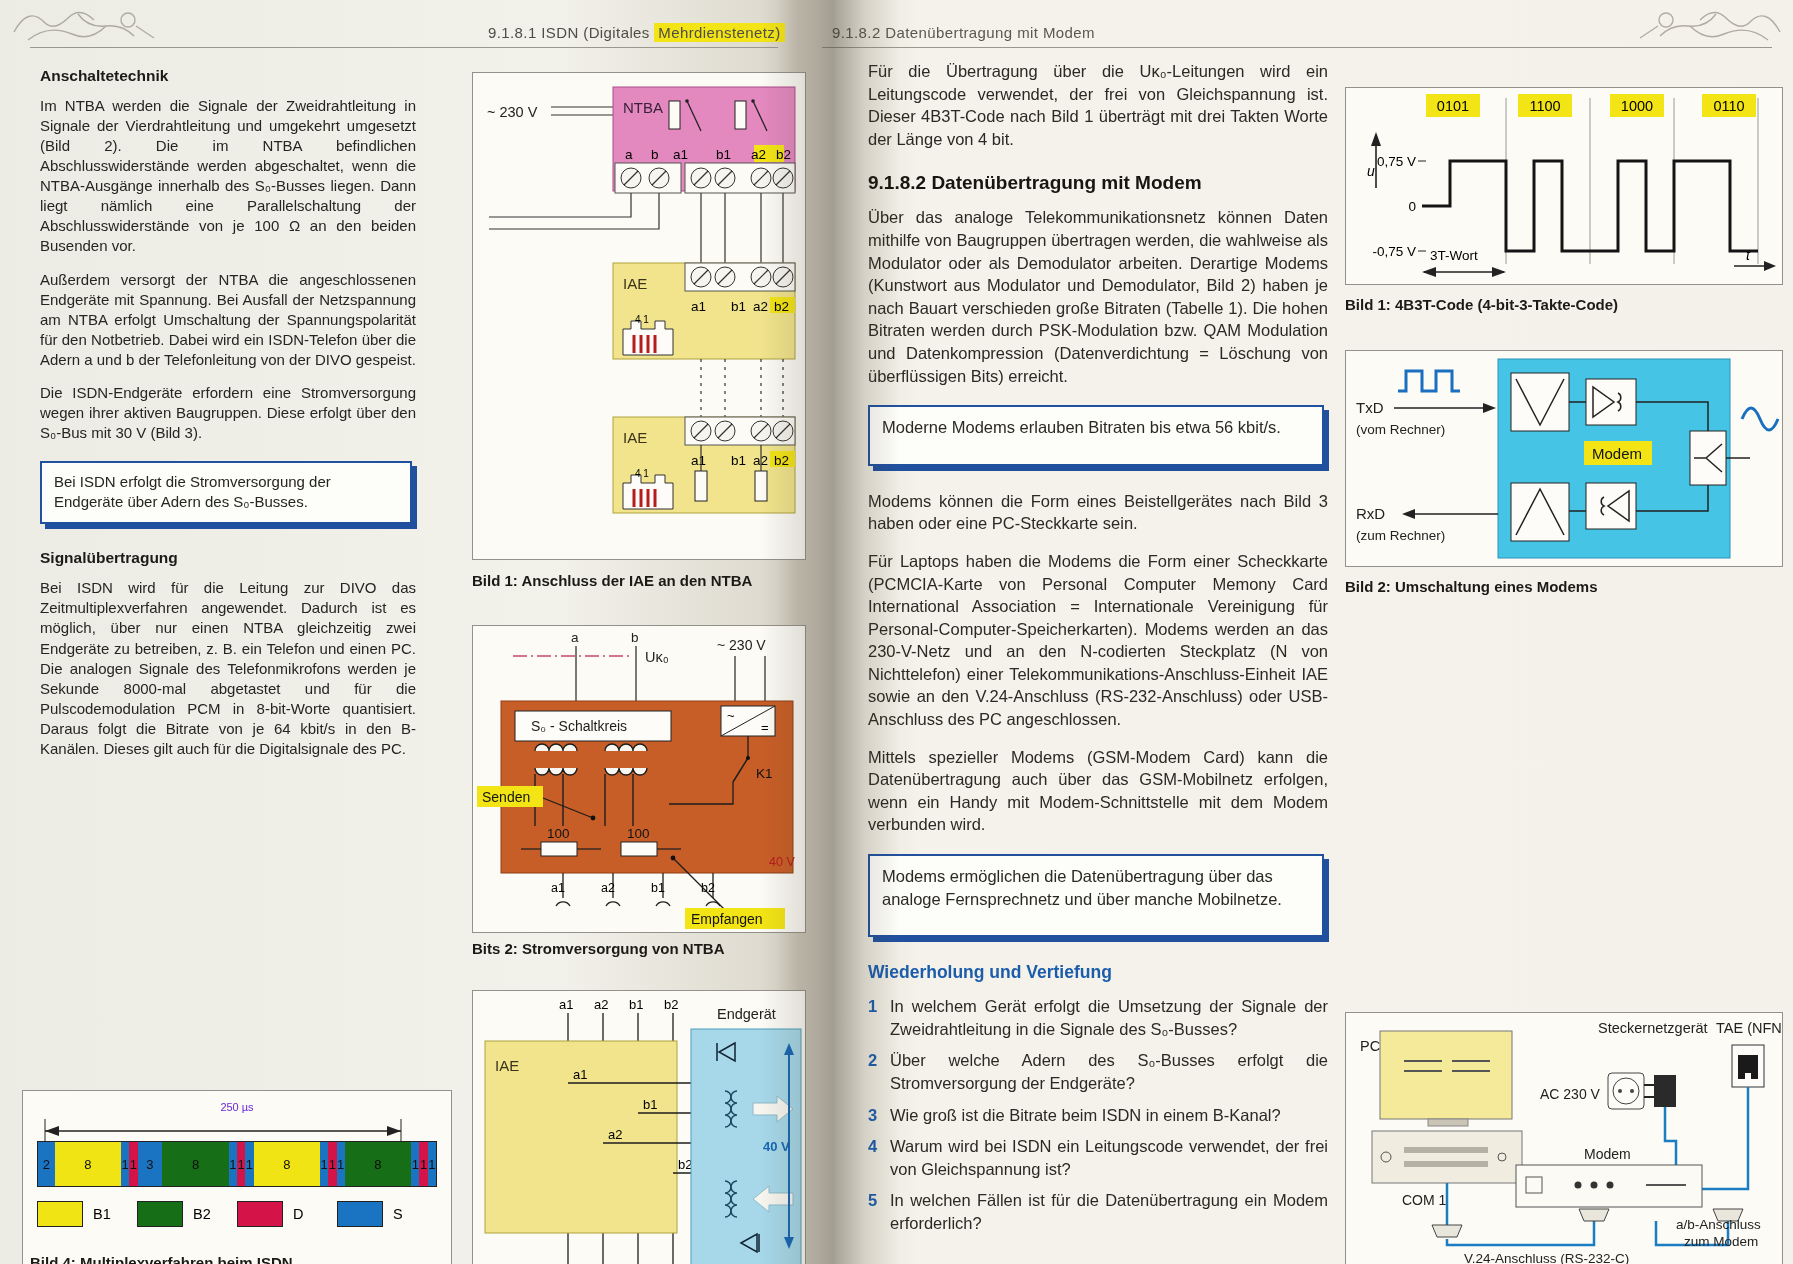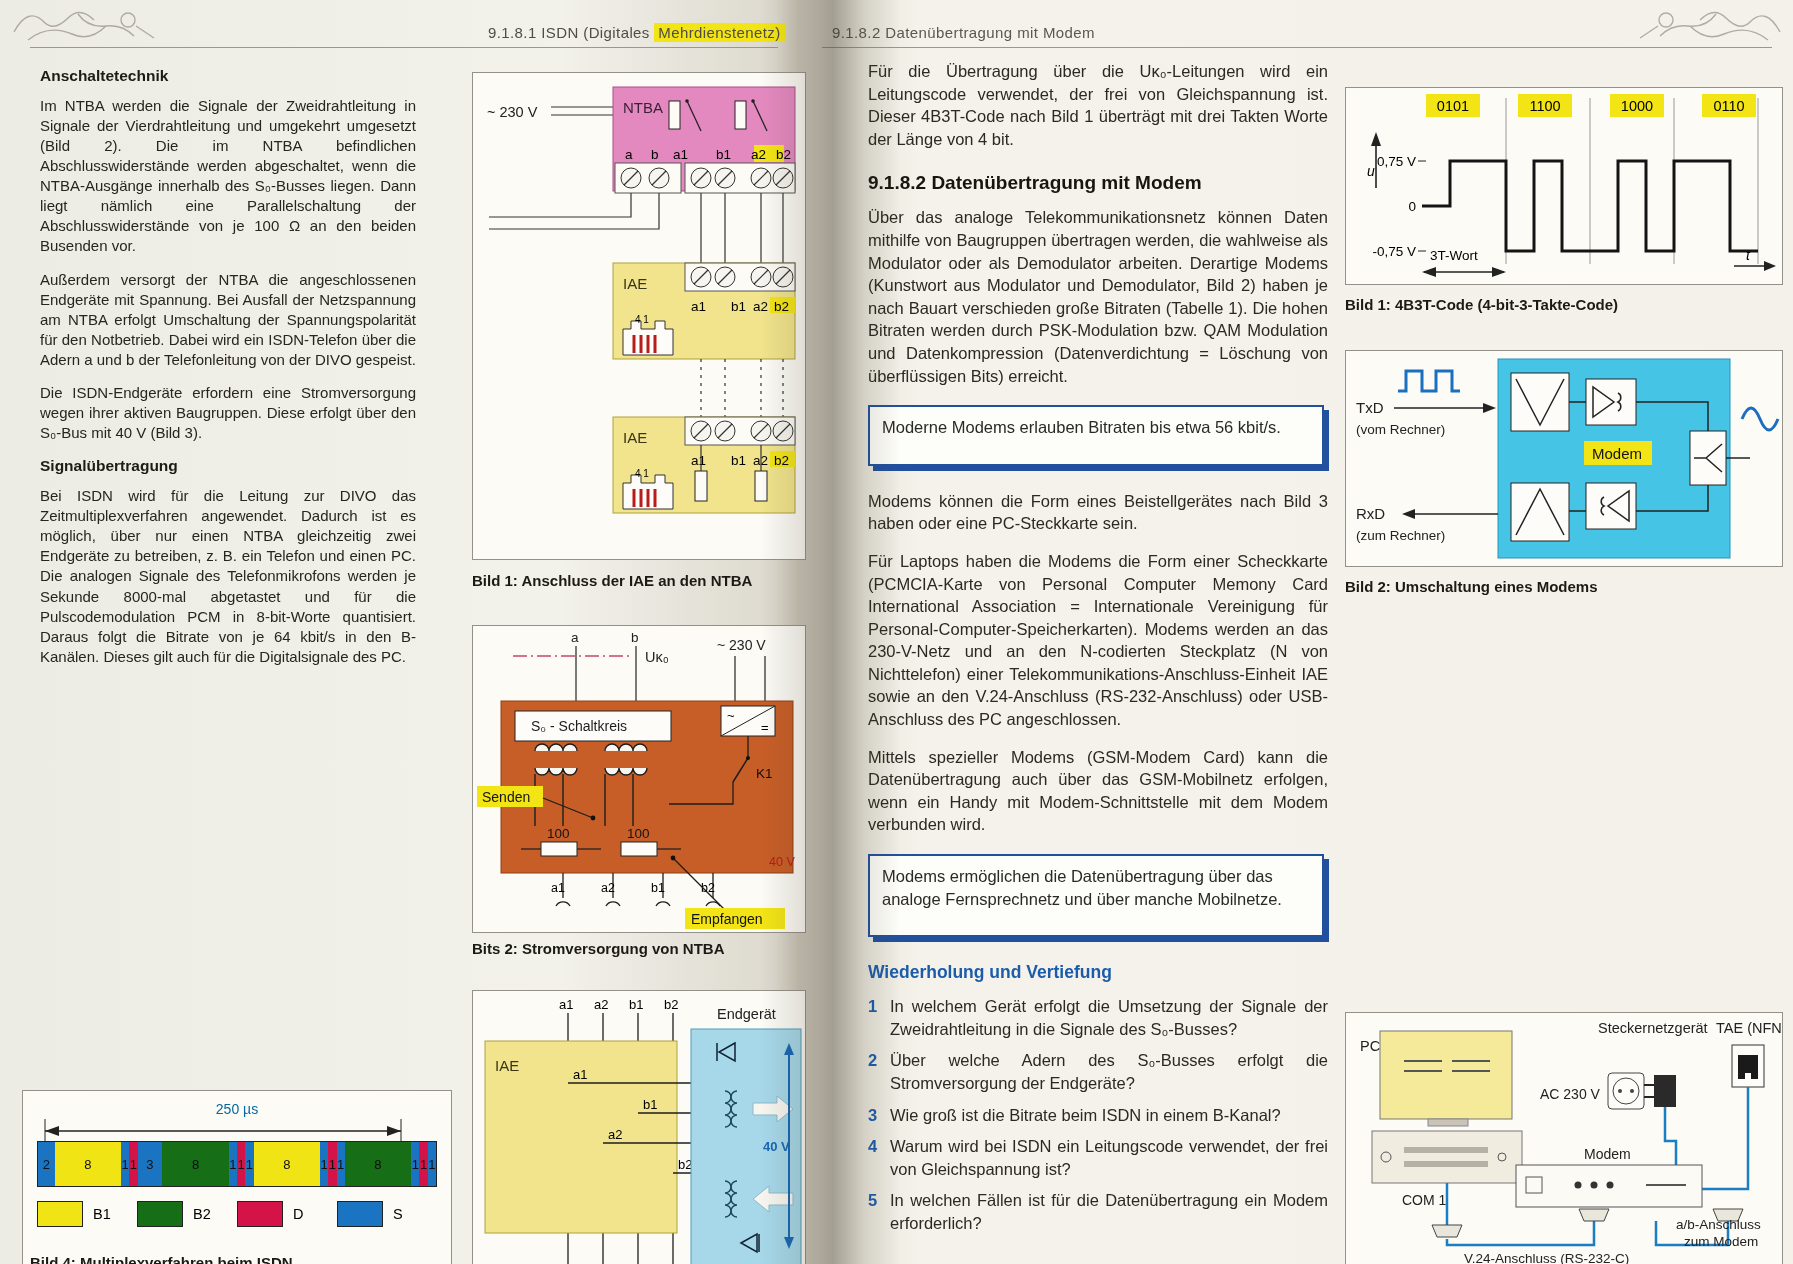--- a/index.html
+++ b/index.html
@@ -33,21 +33,21 @@
   .q{display:flex;margin:0 0 9px 0;}
   .qnum{color:#1b5cab;font-weight:bold;flex:0 0 22px;}
   .qtext{flex:1;text-align:justify;}
   
   .figbox{position:absolute;background:#fcfbf6;border:1px solid #94918a;z-index:6;}
   .figcap{position:absolute;font-weight:bold;font-size:15px;color:#1c1a15;z-index:6;white-space:nowrap;}
   svg text{font-family:"Liberation Sans",sans-serif;}
   
   #fig4{left:22px;top:1090px;width:400px;height:168px;padding:10px 14px;}
   .f4-durwrap{position:relative;height:40px;}
-  .f4-dur{position:absolute;left:0;right:0;top:0;text-align:center;font-size:14px;color:#0369a1;}
+  .f4-dur{position:absolute;left:0;right:0;top:0;text-align:center;font-size:11px;color:#6d28d9;}
   #f4bar{display:flex;height:44px;border:1px solid #222;}
   .seg{display:flex;align-items:center;justify-content:center;font-size:13px;color:#111;overflow:hidden;}
   .ch-B1{background:#f1e414;}
   .ch-B2{background:#166f16;color:#0c0c0c;}
   .ch-D{background:#d41448;}
   .ch-S{background:#1b74c2;}
   #f4legend{display:flex;margin-top:14px;gap:0;}
   .lg{flex:1;display:flex;align-items:center;gap:10px;font-size:14.5px;}
   .lg .sw{width:44px;height:24px;border:1px solid #222;display:inline-block;}
   
@@ -91,21 +91,24 @@
     <span>9.1.8.1 ISDN (Digitales </span><span class="hl">Mehrdienstenetz)</span>
   </div>
   <div class="hdr-rule" id="rule-left"></div>
   <div class="hdr" id="hdr-right">9.1.8.2 Datenübertragung mit Modem</div>
   <div class="hdr-rule" id="rule-right"></div>
 
   <div class="col" id="col-left">
     <h3>Anschaltetechnik</h3>
     <p>Im NTBA werden die Signale der Zweidrahtleitung in Signale der Vierdrahtleitung und umgekehrt umgesetzt (Bild 2). Die im NTBA befindlichen Abschlusswiderstände werden abgeschaltet, wenn die NTBA-Ausgänge innerhalb des S₀-Busses liegen. Dann liegt nämlich eine Parallelschaltung der Abschlusswiderstände von je 100 Ω an den beiden Busenden vor.</p>
     <p>Außerdem versorgt der NTBA die angeschlossenen Endgeräte mit Spannung. Bei Ausfall der Netzspannung am NTBA erfolgt Umschaltung der Spannungspolarität für den Notbetrieb. Dabei wird ein ISDN-Telefon über die Adern a und b der Telefonleitung von der DIVO gespeist.</p>
-    <p>Die ISDN-Endgeräte erfordern eine Stromversorgung wegen ihrer aktiven Baugruppen. Diese erfolgt über den S₀-Bus mit 40 V (Bild 3).</p>
+    <p>Die ISDN-Endgeräte erfordern eine Stromversorgung wegen ihrer aktiven Baugruppen. Diese erfolgt über den S₀-Bus mit 30 V (Bild 3).</p>
+    <div class="note">
+      <p>Bei ISDN erfolgt die Stromversorgung der Endgeräte über Adern des S₀-Busses.</p>
+    </div>
     <h3>Signalübertragung</h3>
     <p>Bei ISDN wird für die Leitung zur DIVO das Zeitmultiplexverfahren angewendet. Dadurch ist es möglich, über nur einen NTBA gleichzeitig zwei Endgeräte zu betreiben, z. B. ein Telefon und einen PC. Die analogen Signale des Telefonmikrofons werden je Sekunde 8000-mal abgetastet und für die Pulscodemodulation PCM in 8-bit-Worte quantisiert. Daraus folgt die Bitrate von je 64 kbit/s in den B-Kanälen. Dieses gilt auch für die Digitalsignale des PC.</p>
   </div>
 
   <div class="figbox" id="fig4">
     <div class="f4-durwrap">
       <span class="f4-dur">250 µs</span>
       <svg width="372" height="40" style="position:absolute;left:0;top:0;">
         <line x1="8" y1="30" x2="364" y2="30" stroke="#222" stroke-width="1.5"></line>
         <polygon points="8,30 22,25 22,35" fill="#222"></polygon>

